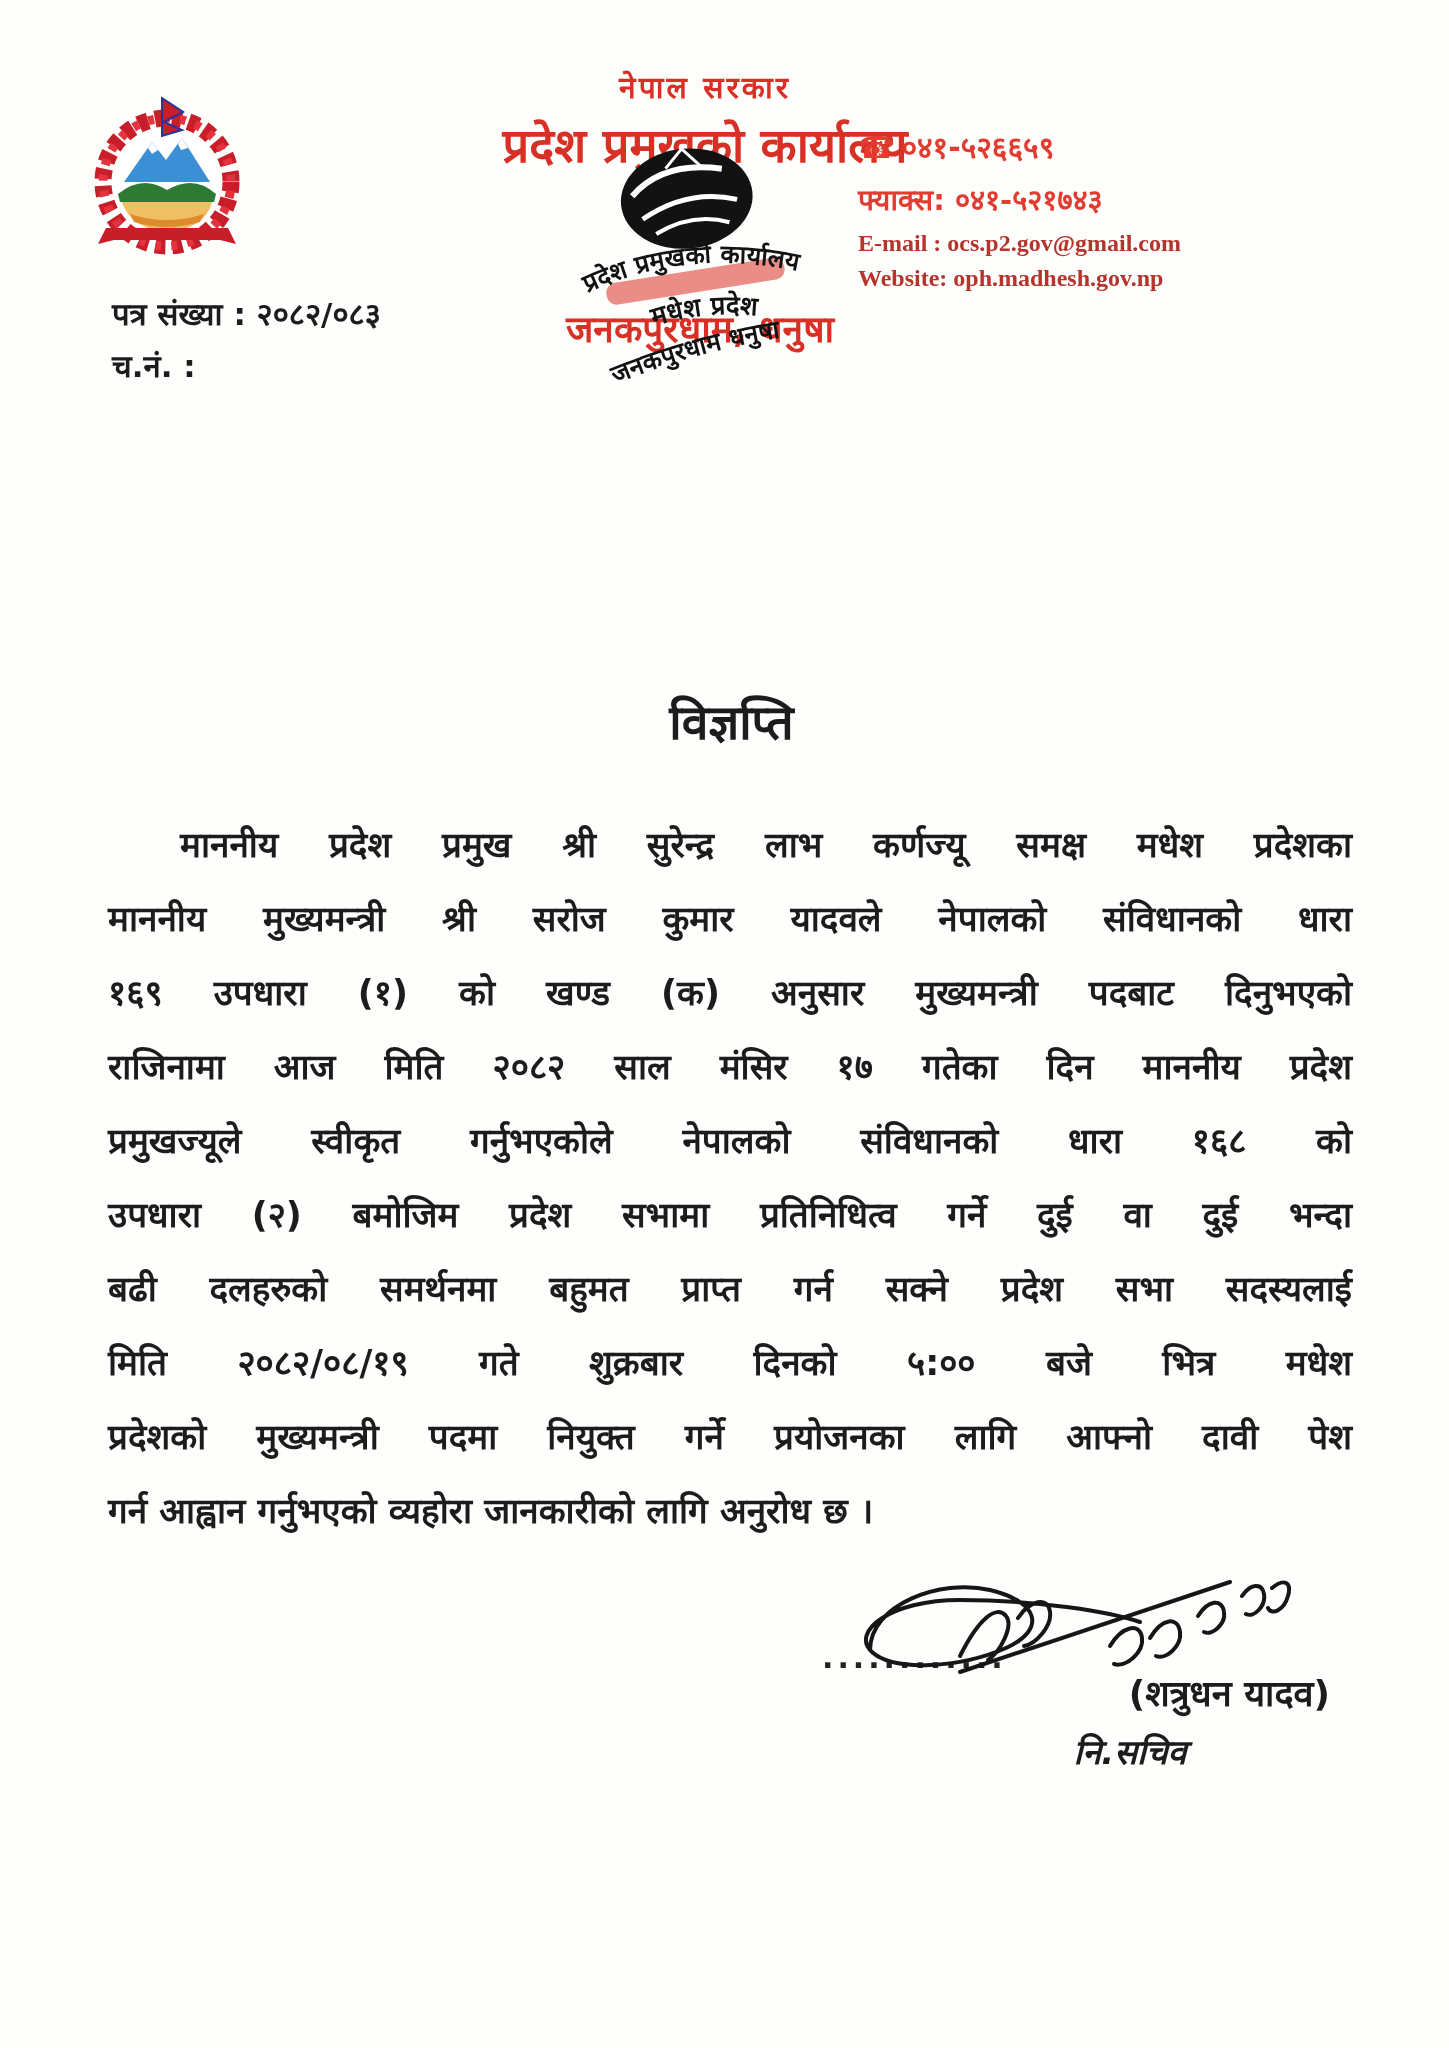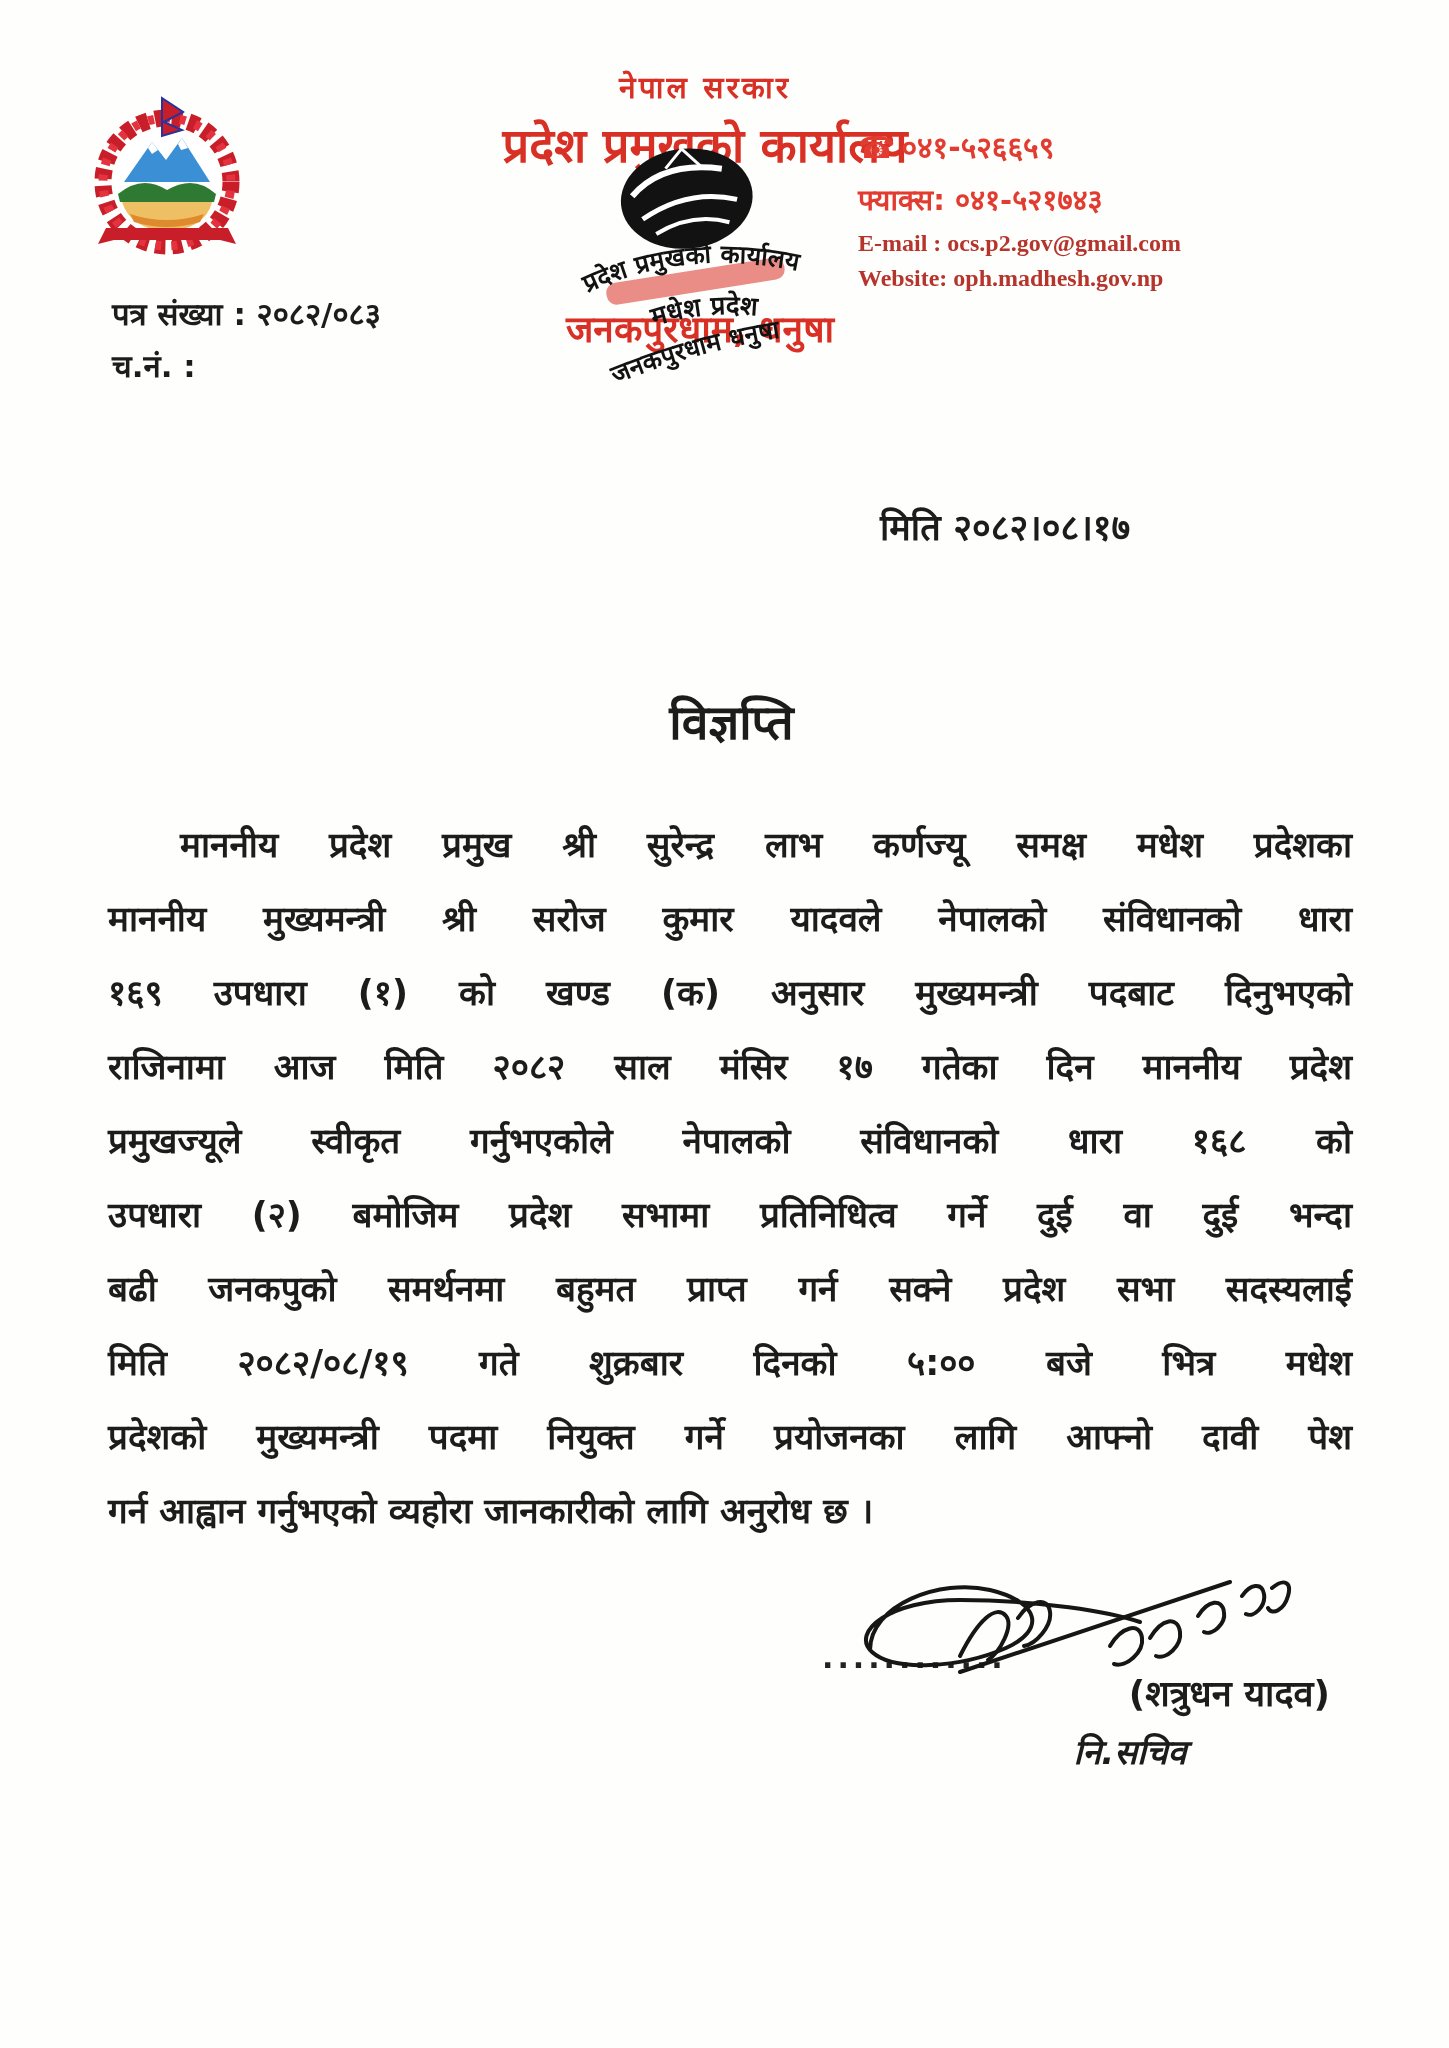--- a/index.html
+++ b/index.html
@@ -146,32 +146,31 @@
   </div>
 
   <div class="abs letter-no">
     <span>पत्र संख्या :</span>
     <span>२०८२/०८३</span>
   </div>
   <div class="abs ref-no">
     <span>च.नं. :</span>
   </div>
 
-  <div class="abs date-line">मिति २०८२।०८।१७</div>
 
   <div class="abs notice-title">विज्ञप्ति</div>
 
   <div class="abs body-text">
     <div class="line first">माननीय प्रदेश प्रमुख श्री सुरेन्द्र लाभ कर्णज्यू समक्ष मधेश प्रदेशका</div>
     <div class="line">माननीय मुख्यमन्त्री श्री सरोज कुमार यादवले नेपालको संविधानको धारा</div>
     <div class="line">१६९ उपधारा (१) को खण्ड (क) अनुसार मुख्यमन्त्री पदबाट दिनुभएको</div>
     <div class="line">राजिनामा आज मिति २०८२ साल मंसिर १७ गतेका दिन माननीय प्रदेश</div>
     <div class="line">प्रमुखज्यूले स्वीकृत गर्नुभएकोले नेपालको संविधानको धारा १६८ को</div>
     <div class="line">उपधारा (२) बमोजिम प्रदेश सभामा प्रतिनिधित्व गर्ने दुई वा दुई भन्दा</div>
-    <div class="line">बढी जनकपुको समर्थनमा बहुमत प्राप्त गर्न सक्ने प्रदेश सभा सदस्यलाई</div>
+    <div class="line">बढी दलहरुको समर्थनमा बहुमत प्राप्त गर्न सक्ने प्रदेश सभा सदस्यलाई</div>
     <div class="line">मिति २०८२/०८/१९ गते शुक्रबार दिनको ५:०० बजे भित्र मधेश</div>
     <div class="line">प्रदेशको मुख्यमन्त्री पदमा नियुक्त गर्ने प्रयोजनका लागि आफ्नो दावी पेश</div>
     <div class="line last">गर्न आह्वान गर्नुभएको व्यहोरा जानकारीको लागि अनुरोध छ ।</div>
   </div>
 
   <div class="abs sig-dots">............</div>
   <svg class="abs sig-svg" viewBox="0 0 520 160" aria-hidden="true">
     <g stroke="#161616" stroke-width="4" fill="none" stroke-linecap="round">
       <path d="M60,90 C60,45 130,18 180,30 C230,42 236,70 196,88 C150,108 84,112 62,92 C40,72 80,40 150,40 C230,40 300,52 330,62"></path>
       <path d="M150,96 C168,60 186,44 196,56 C204,66 190,92 178,100"></path>

